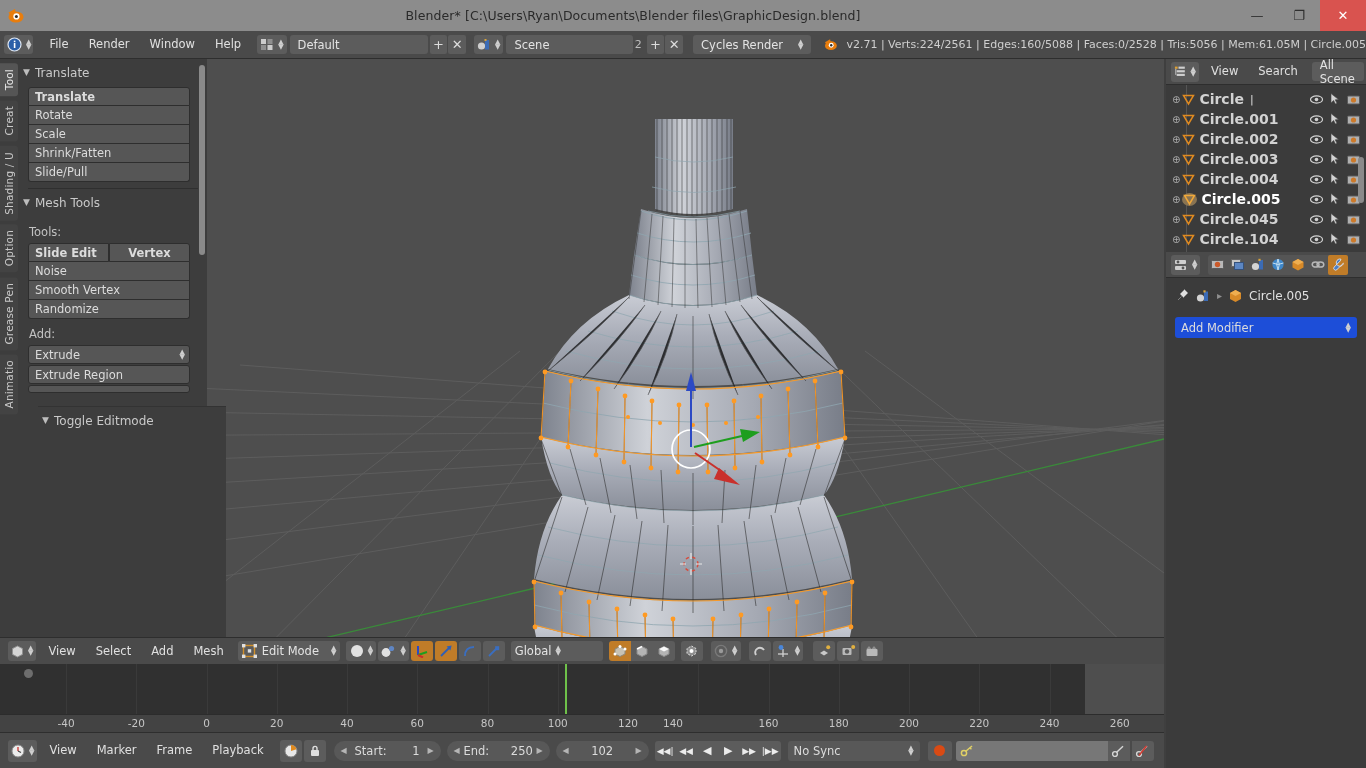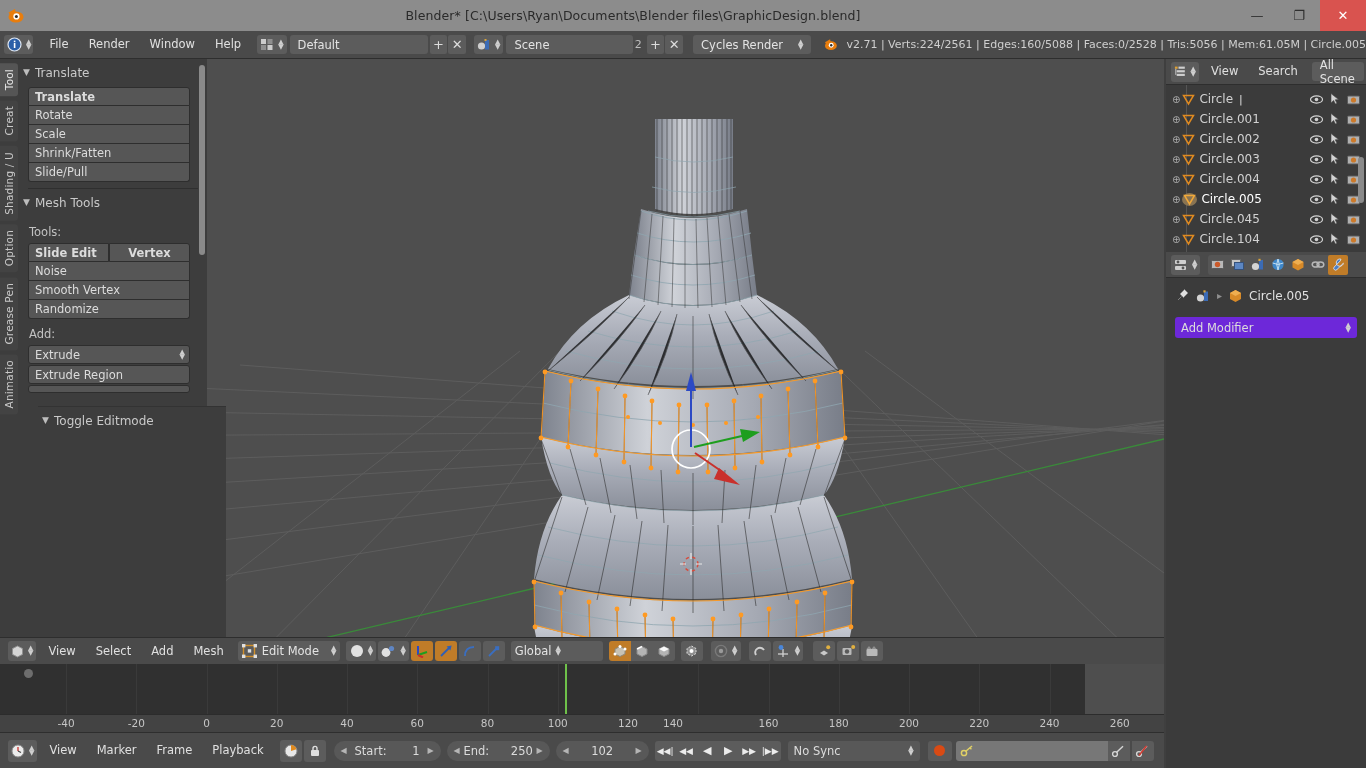--- a/index.html
+++ b/index.html
@@ -193,21 +193,21 @@
     background: #3b3b3b;
   }
   .out-header {
     height: 26px; background: #4a4a4a; display:flex; align-items:center;
     padding-left: 5px; border-bottom: 1px solid #2e2e2e;
   }
   .out-rows { position:relative; padding-top: 4px; height: 167px; overflow: hidden; }
   .out-row {
     height: 20px; display:flex; align-items:center; position: relative; padding-left: 6px;
   }
-  .out-row .name { color:#d2d2d2; font-size: 12px; margin-left: 4px; }
+  .out-row .name { color:#d2d2d2; font-size: 14px; margin-left: 4px; font-weight: bold; }
   .out-row.selected .name { color:#ffffff; }
   .out-row .plus { color:#a8a8a8; font-size:10px; margin-right:2px; }
   .out-icons { position:absolute; right: 6px; display:flex; gap: 7px; align-items:center; }
   .out-scroll { position:absolute; right:2px; top:72px; width:6px; height:46px; background:#8a8a8a; border-radius:3px;}
   .tree-line { position:absolute; left: 20px; top: 0; bottom: 0; width: 1px; background:#555; }
 
   
   .props {
     position: absolute; left: 1166px; top: 252px; width: 200px; height: 516px;
     background: #3b3b3b;
@@ -216,21 +216,21 @@
     height: 26px; background: #4a4a4a; display:flex; align-items:center;
     padding-left: 5px; border-bottom: 1px solid #2e2e2e;
   }
   .prop-tabs { display:flex; background:#555; border-radius:3px; margin-left: 6px; }
   .prop-tab { width: 20px; height: 20px; display:flex; align-items:center; justify-content:center; }
   .prop-tab.active { background:#c07c28; border-radius:2px; }
   .props-body { padding: 10px 9px; }
   .breadcrumb { display:flex; align-items:center; gap:6px; margin-bottom: 14px; }
   .breadcrumb .name { color:#e0e0e0; font-size: 12px; }
   .add-mod {
-    height: 21px; background: #6d28d9; border-radius: 3px; display:flex;
+    height: 21px; background: #1d4ed8; border-radius: 3px; display:flex;
     align-items:center; justify-content:space-between; padding: 0 6px;
     color:#dcdcdc; font-size: 11.5px;
   }
   svg { display:block; }
 </style>
 </head>
 <body>
 
 <div id="app">
 

